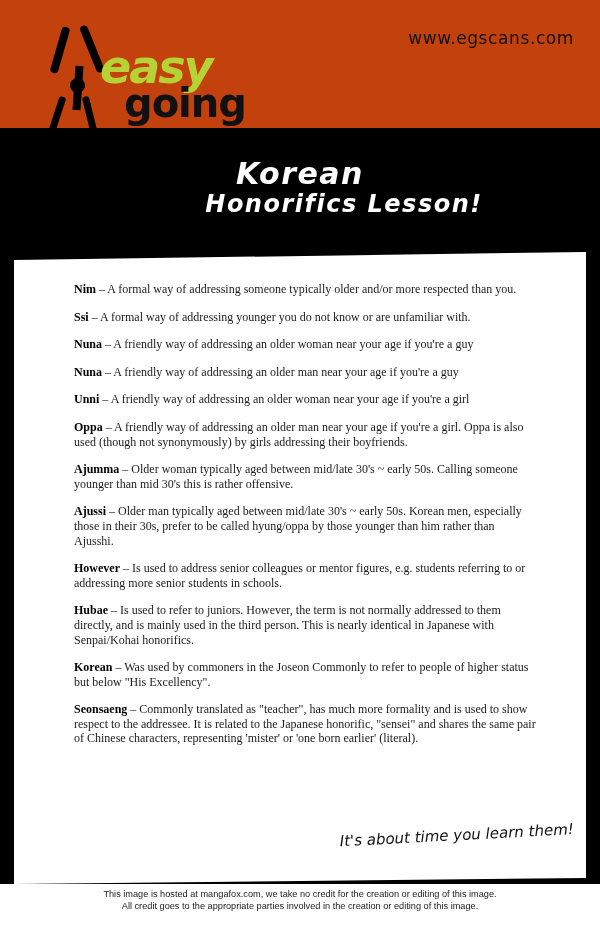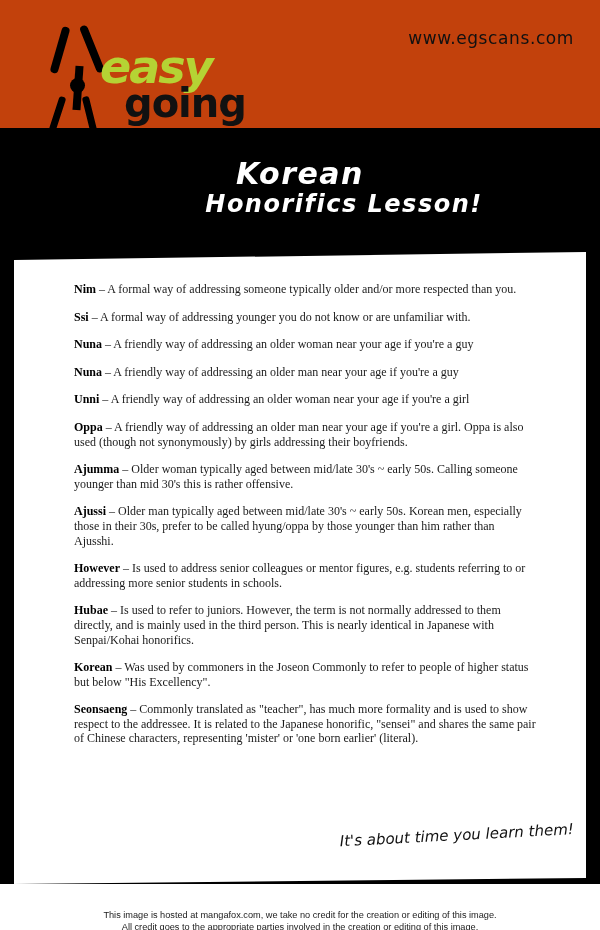--- a/index.html
+++ b/index.html
@@ -227,21 +227,21 @@
     height: 46px;
     background: #ffffff;
     text-align: center;
   }
   .footer-line {
     font-family: "Liberation Sans", sans-serif;
     font-size: 9.2px;
     color: #1a1a1a;
     line-height: 12px;
   }
-  .footer-line.first { padding-top: 25px; }
+  .footer-line.first { padding-top: 4px; }
 </style>
 </head>
 <body>
 
 <div class="page">
 
   <div class="top-banner">
     <div class="logo">
       <div class="logo-figure">
         <div class="leg-l"></div>

